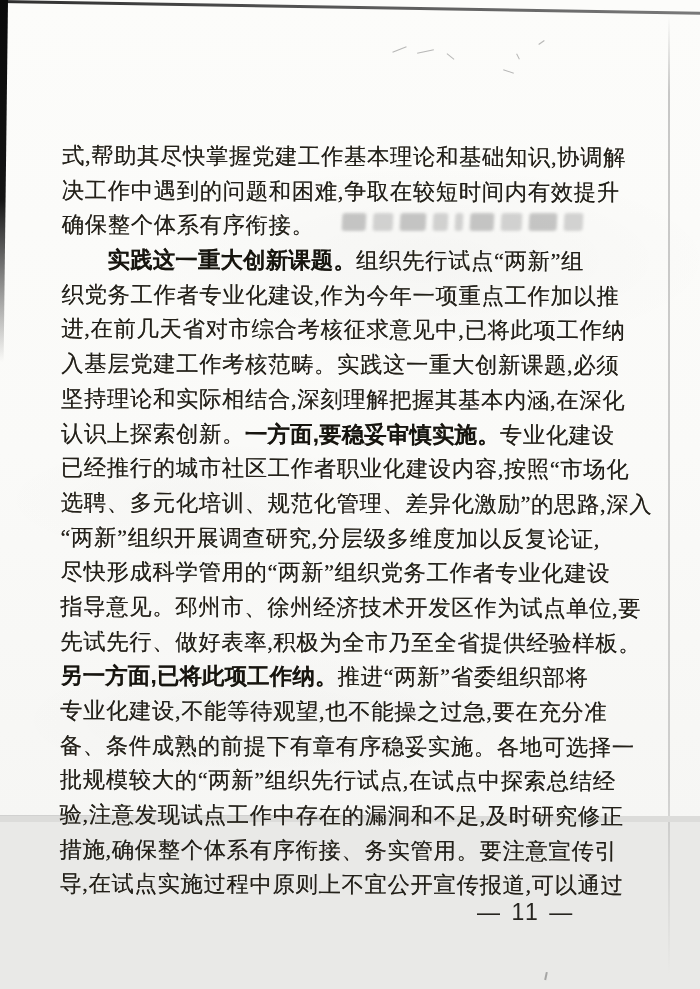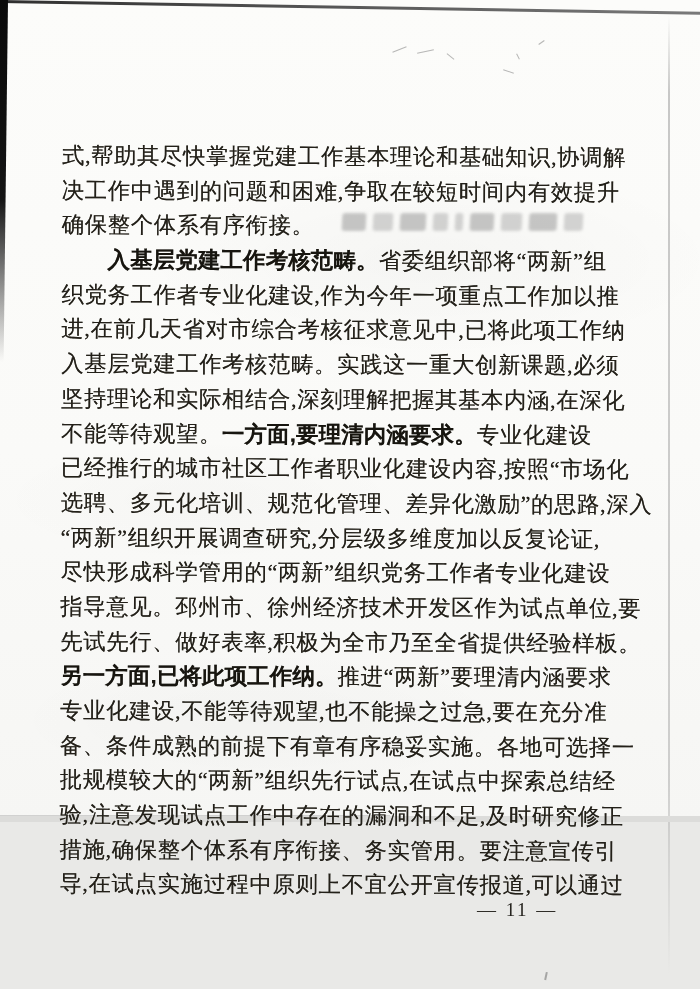--- a/index.html
+++ b/index.html
@@ -91,23 +91,23 @@
   }
   .indent { text-indent: 46px; }
   .b {
     font-weight: 700;
     font-family: "Liberation Sans", sans-serif;
     color: #17150f;
     letter-spacing: 0.2px;
   }
   .page-num {
     position: absolute; left: 477px; top: 899px;
-    font-size: 19px; letter-spacing: 2.5px;
+    font-size: 23px; letter-spacing: 2.5px;
     color: #26241f;
-    font-family: Liberation Serif, serif;
+    font-family: Liberation Sans, sans-serif;
   }
 </style>
 </head>
 <body>
 
 <div id="stage">
 
   <div class="scan-top-edge"></div>
   <div class="scan-left-edge"></div>
   <div class="page-crease"></div>
@@ -131,33 +131,33 @@
     <div class="blob dark" style="width:24px"></div>
     <div class="blob" style="width:21px"></div>
     <div class="blob dark" style="width:28px"></div>
     <div class="blob" style="width:19px"></div>
   </div>
 
   <div class="text-block">
     <div class="line"><span>式,帮助其尽快掌握党建工作基本理论和基础知识,协调解</span></div>
     <div class="line"><span>决工作中遇到的问题和困难,争取在较短时间内有效提升</span></div>
     <div class="line"><span>确保整个体系有序衔接。</span></div>
-    <div class="line indent"><span class="b">入基层党建工作考核范畴。</span><span>省委组织部将“两新”组</span></div>
+    <div class="line indent"><span class="b">实践这一重大创新课题。</span><span>组织先行试点“两新”组</span></div>
     <div class="line"><span>织党务工作者专业化建设,作为今年一项重点工作加以推</span></div>
     <div class="line"><span>进,在前几天省对市综合考核征求意见中,已将此项工作纳</span></div>
     <div class="line"><span>入基层党建工作考核范畴。实践这一重大创新课题,必须</span></div>
     <div class="line"><span>坚持理论和实际相结合,深刻理解把握其基本内涵,在深化</span></div>
-    <div class="line"><span>不能等待观望。</span><span class="b">一方面,要理清内涵要求。</span><span>专业化建设</span></div>
+    <div class="line"><span>认识上探索创新。</span><span class="b">一方面,要稳妥审慎实施。</span><span>专业化建设</span></div>
     <div class="line"><span>已经推行的城市社区工作者职业化建设内容,按照“市场化</span></div>
     <div class="line"><span>选聘、多元化培训、规范化管理、差异化激励”的思路,深入</span></div>
     <div class="line"><span>“两新”组织开展调查研究,分层级多维度加以反复论证,</span></div>
     <div class="line"><span>尽快形成科学管用的“两新”组织党务工作者专业化建设</span></div>
     <div class="line"><span>指导意见。邳州市、徐州经济技术开发区作为试点单位,要</span></div>
     <div class="line"><span>先试先行、做好表率,积极为全市乃至全省提供经验样板。</span></div>
-    <div class="line"><span class="b">另一方面,已将此项工作纳。</span><span>推进“两新”要理清内涵要求</span></div>
+    <div class="line"><span class="b">另一方面,已将此项工作纳。</span><span>推进“两新”省委组织部将</span></div>
     <div class="line"><span>专业化建设,不能等待观望,也不能操之过急,要在充分准</span></div>
     <div class="line"><span>备、条件成熟的前提下有章有序稳妥实施。各地可选择一</span></div>
     <div class="line"><span>批规模较大的“两新”组织先行试点,在试点中探索总结经</span></div>
     <div class="line"><span>验,注意发现试点工作中存在的漏洞和不足,及时研究修正</span></div>
     <div class="line"><span>措施,确保整个体系有序衔接、务实管用。要注意宣传引</span></div>
     <div class="line"><span>导,在试点实施过程中原则上不宜公开宣传报道,可以通过</span></div>
   </div>
 
   <div class="page-num">— 11 —</div>
 

